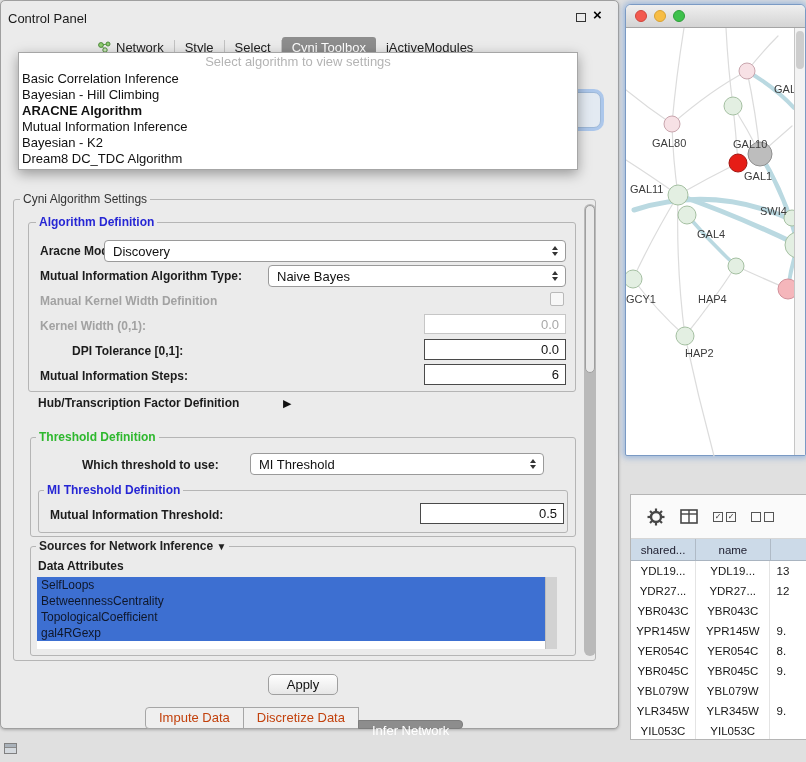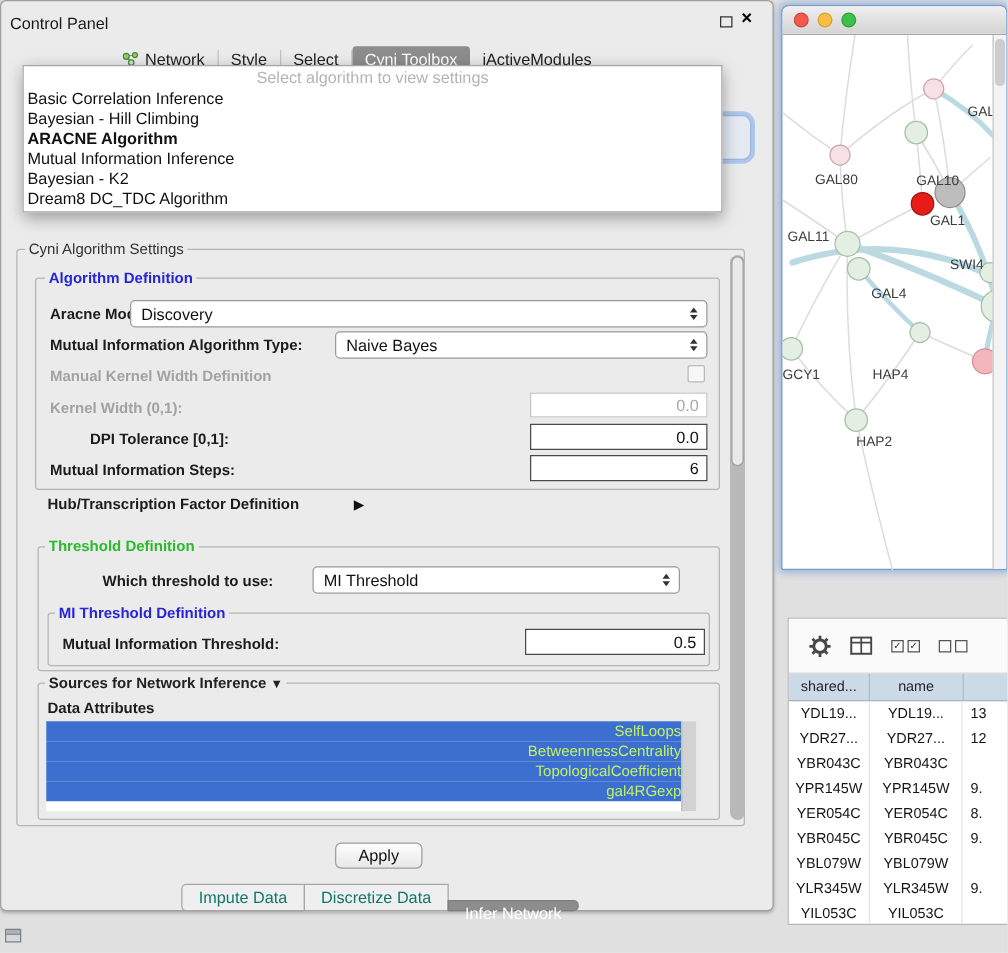--- a/index.html
+++ b/index.html
@@ -52,33 +52,33 @@
       text-align:right; padding-right:6px; background:#fff; border:1px solid #4a4a4a; color:#111; }
   input.fld.dis { border:1px solid #c6c6c6; color:#a8a8a8; }
 
   .chk { position:absolute; width:14px; height:14px; border:1px solid #b9b9b9; background:#f7f7f7; border-radius:2px; }
 
   .arrow-glyph { position:absolute; font-size:11px; color:#111; }
 
   
   .attr-list { position:absolute; left:37px; top:577px; width:520px; height:72px; background:#fff; }
   .attr-items { position:absolute; left:0; top:0; right:12px; bottom:0; }
-  .attr-item { height:16px; line-height:16px; font-size:12px; color:#bef264; padding-left:4px;text-align:right; }
+  .attr-item { height:16px; line-height:16px; font-size:12px; color:#0f172a; padding-left:4px; }
   .attr-scroll { position:absolute; right:0; top:0; width:12px; height:100%; background:#d2d2d2; border-left:1px solid #bdbdbd; }
 
   
   .sg-track { left:584px; top:204px; width:12px; height:452px; background:#b9b9b9; border-radius:6px; }
   .sg-thumb { left:585px; top:205px; width:10px; height:168px; background:#e9e9e9; border:1px solid #9f9f9f; border-radius:5px; }
 
   .btn { position:absolute; border:1px solid #9f9f9f; border-radius:5px;
       background:linear-gradient(#fefefe,#e7e7e7); font-size:13px; color:#111;
       text-align:center; line-height:19px; }
 
   .seg-bar { left:145px; top:707px; display:flex; height:22px; font-size:13px; }
-  .seg { padding:0 13px; line-height:20px; background:#efefef; border:1px solid #a6a6a6; margin-left:-1px; color:#0f766e; }
+  .seg { padding:0 13px; line-height:20px; background:#efefef; border:1px solid #a6a6a6; margin-left:-1px; color:#c2410c; }
   .seg:first-child { border-radius:4px 0 0 4px; margin-left:0; }
   .seg:last-child { border-radius:0 4px 4px 0;margin-top:13px; }
   .seg.sel { background:#8d8d8d; color:#fff; border-color:#7d7d7d; }
 
   .corner-icon { left:4px; top:743px; width:13px; height:11px; border:1px solid #808080; background:#d4d9de; }
   .corner-icon::after { content:""; display:block; height:3px; background:#aab2ba; border-bottom:1px solid #8a8a8a; }
 
   
   .nw { left:625px; top:4px; width:181px; height:452px; background:#fff;
       border:1px solid #7a9ac4; border-radius:6px 6px 2px 2px;

